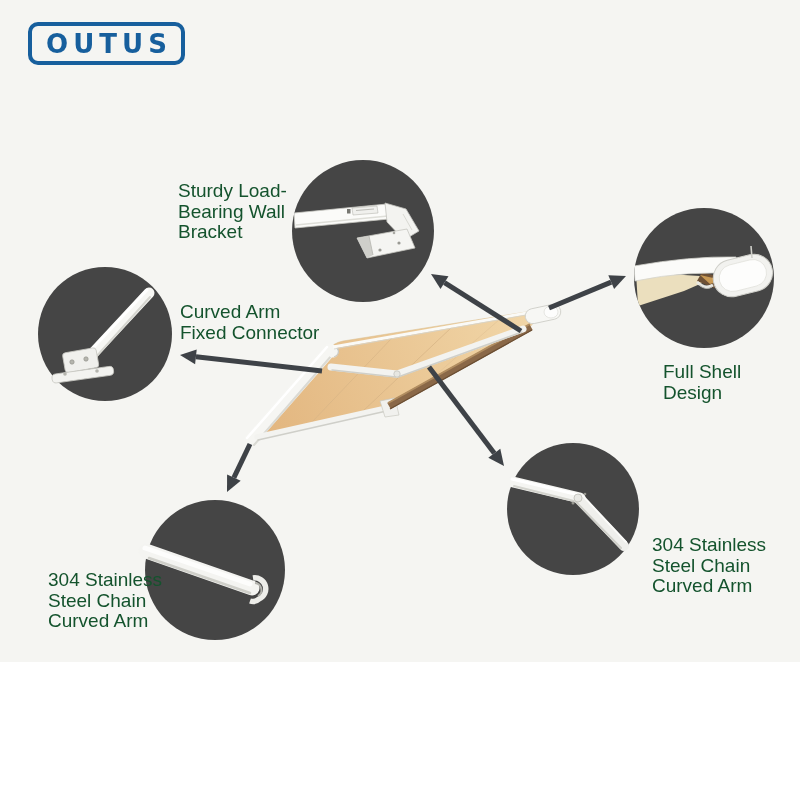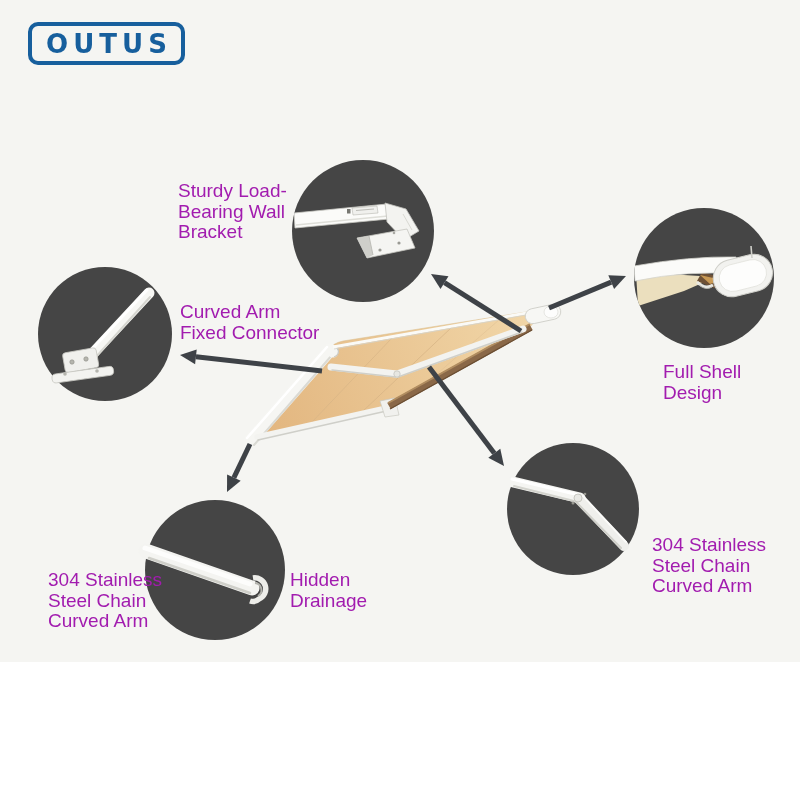--- a/index.html
+++ b/index.html
@@ -14,21 +14,21 @@
     display:flex; align-items:center; justify-content:center;
     background:transparent;
   }
   .logo-text{
     font-family:"DejaVu Sans", sans-serif; font-weight:bold;
     font-size:26px; letter-spacing:5px; color:#175f9d;
     padding-left:5px; line-height:1;
   }
   .label{
     position:absolute; font-size:19px; line-height:20.5px;
-    color:#a21caf; white-space:pre-line; letter-spacing:0;
+    color:#14532d; white-space:pre-line; letter-spacing:0;
   }
   .lbl-wall-bracket{left:178px; top:181px;}
   .lbl-fixed-connector{left:180px; top:302px;}
   .lbl-full-shell{left:647px; top:362px;margin-left:16px;}
   .lbl-chain-left{left:48px; top:570px;}
   .lbl-hidden-drainage{left:290px; top:570px;}
   .lbl-chain-right{left:652px; top:535px;}
   svg{position:absolute; left:0; top:0;}
 </style>
 </head>
@@ -186,19 +186,17 @@
 
   <div class="label lbl-wall-bracket">Sturdy Load-
 Bearing Wall
 Bracket</div>
   <div class="label lbl-fixed-connector">Curved Arm
 Fixed Connector</div>
   <div class="label lbl-full-shell">Full Shell Design</div>
   <div class="label lbl-chain-left">304 Stainless
 Steel Chain
 Curved Arm</div>
-  <div class="label lbl-hidden-drainage">Hidden
-Drainage</div>
   <div class="label lbl-chain-right">304 Stainless
 Steel Chain
 Curved Arm</div>
 
 </div>
 
 </body></html>

